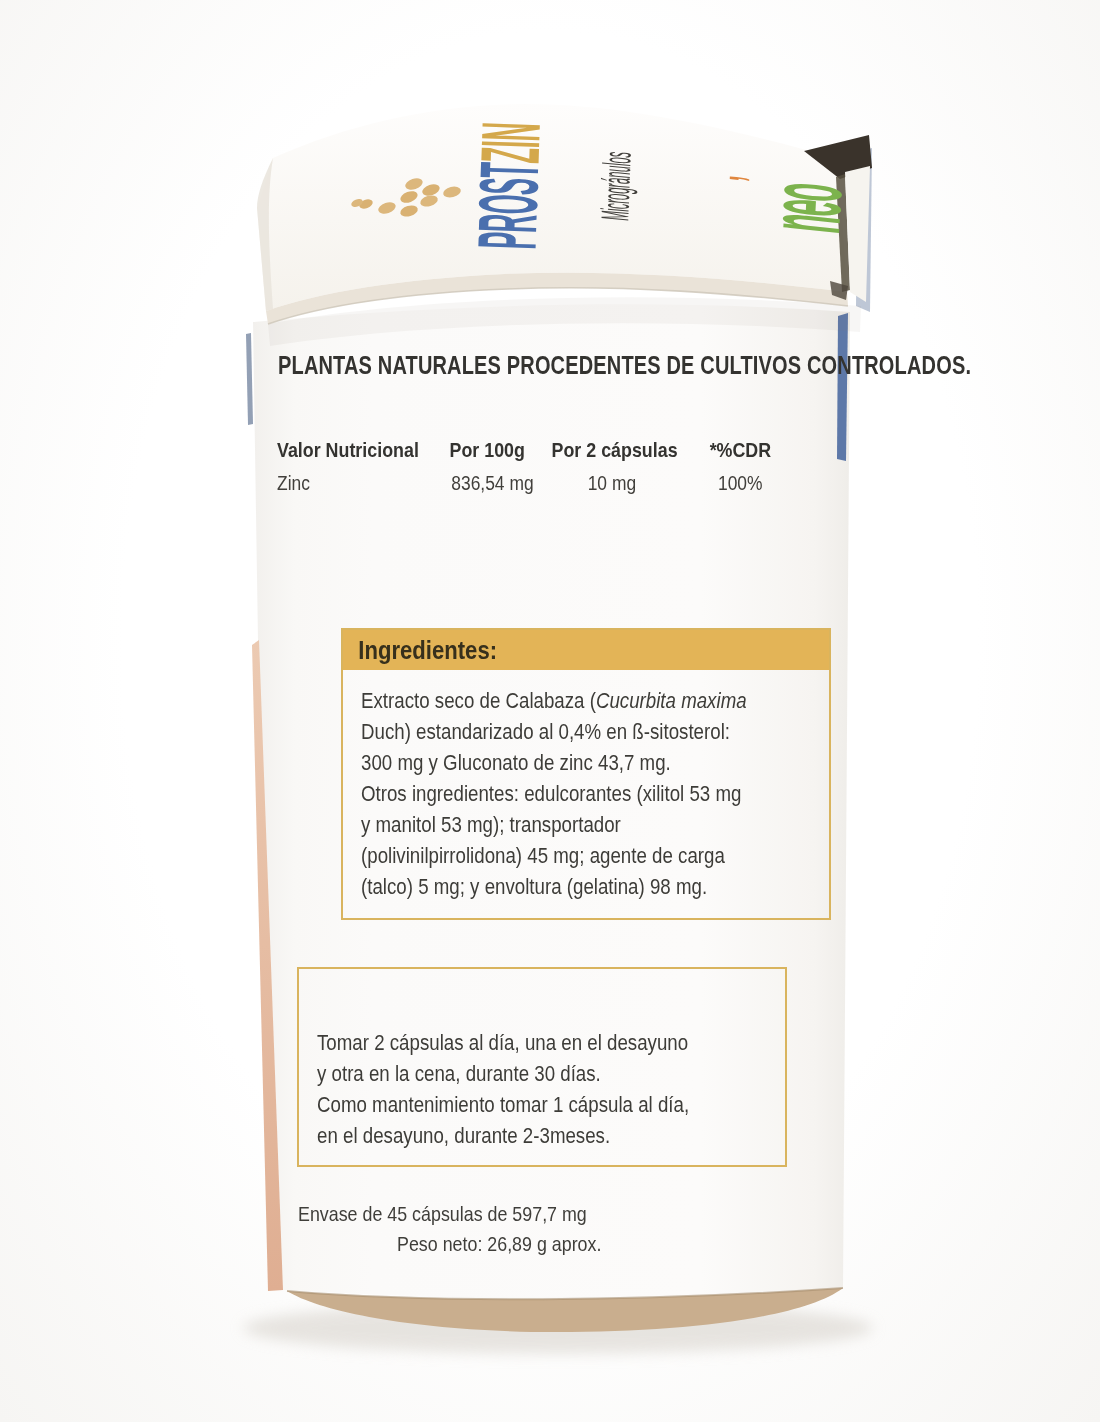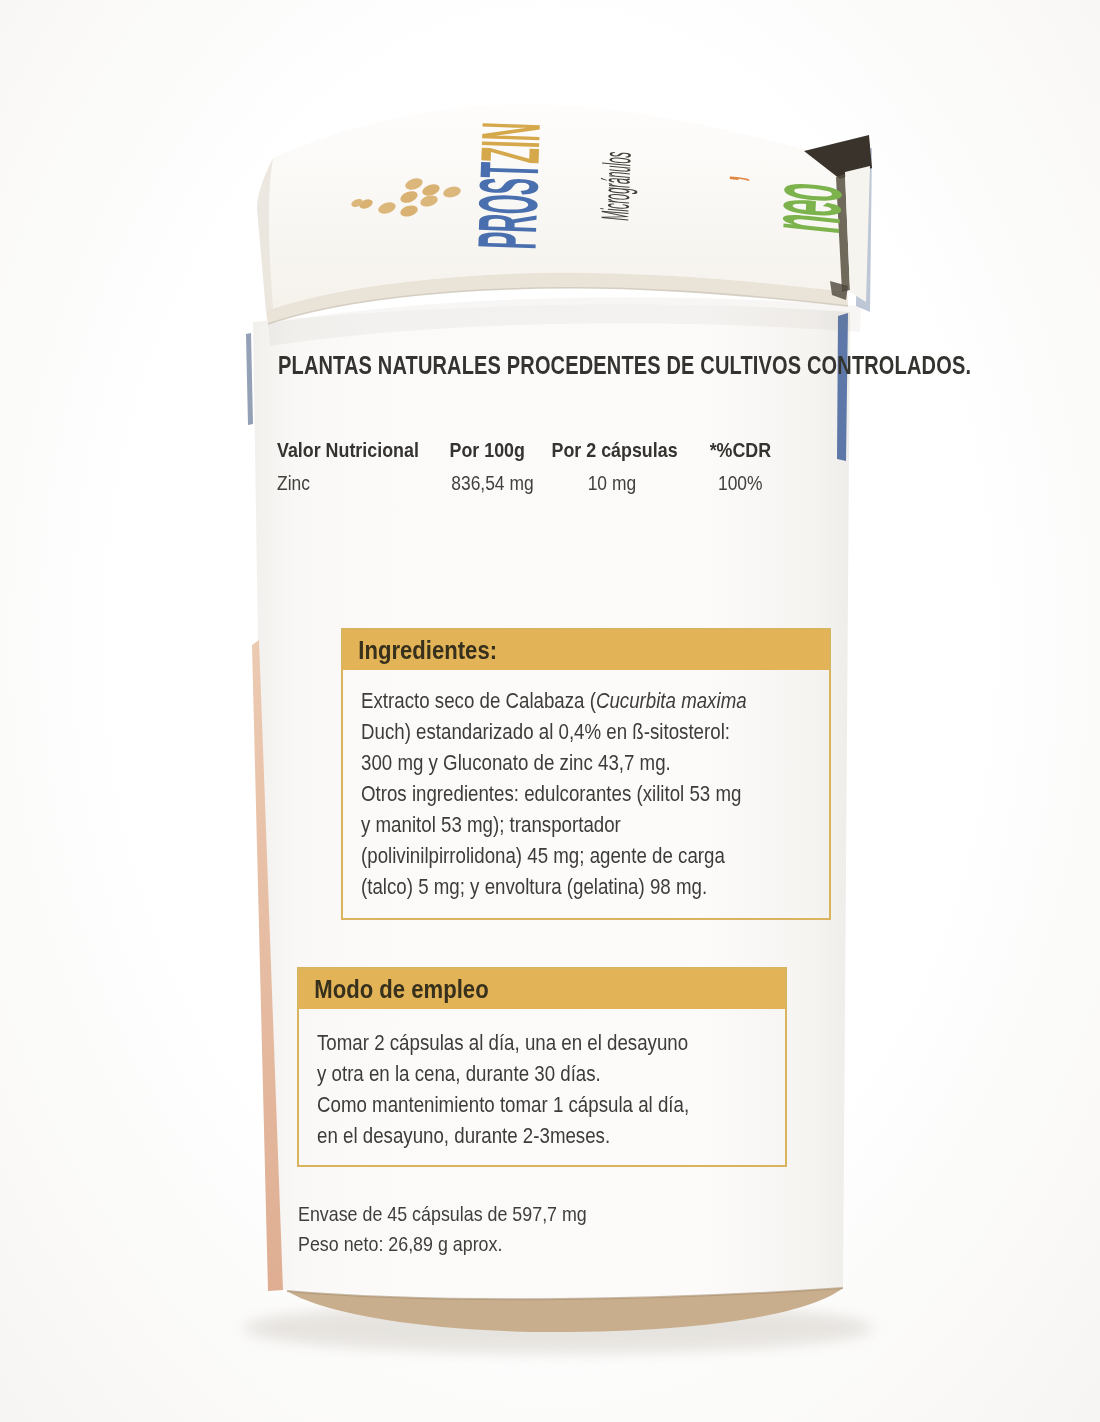--- a/index.html
+++ b/index.html
@@ -160,27 +160,24 @@
 Duch) estandarizado al 0,4% en ß-sitosterol:
 300 mg y Gluconato de zinc 43,7 mg.
 Otros ingredientes: edulcorantes (xilitol 53 mg
 y manitol 53 mg); transportador
 (polivinilpirrolidona) 45 mg; agente de carga
 (talco) 5 mg; y envoltura (gelatina) 98 mg.</span>
     </div>
   </div>
 
   <div class="gbox" style="left:297px;top:967px;width:486px;height:196px;">
-    <div class="gband">
-      <span class="cx t-title">Modo de empleo</span>
-    </div>
     <div class="gbody preline" style="top:58px;">Tomar 2 cápsulas al día, una en el desayuno
 y otra en la cena, durante 30 días.
 Como mantenimiento tomar 1 cápsula al día,
 en el desayuno, durante 2-3meses.</div>
   </div>
 
-  <div class="txt pack" style="left:298px;top:1199px;">
+  <div class="txt pack" style="left:298px;top:1199px;text-align:right;">
     <div><span class="cx">Envase de 45 cápsulas de 597,7 mg</span></div>
     <div><span class="cx">Peso neto: 26,89 g aprox.</span></div>
   </div>
 
 </div>
 
 </body></html>

